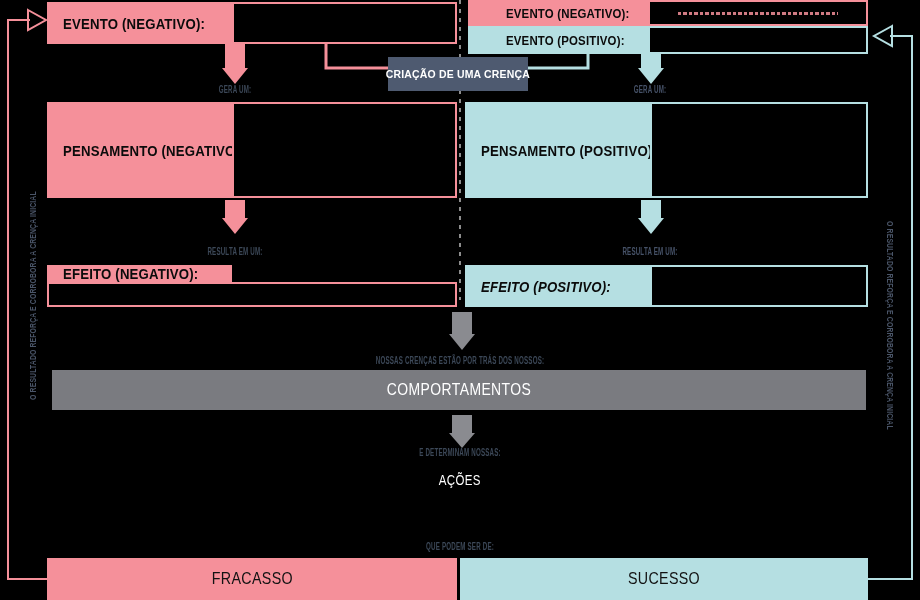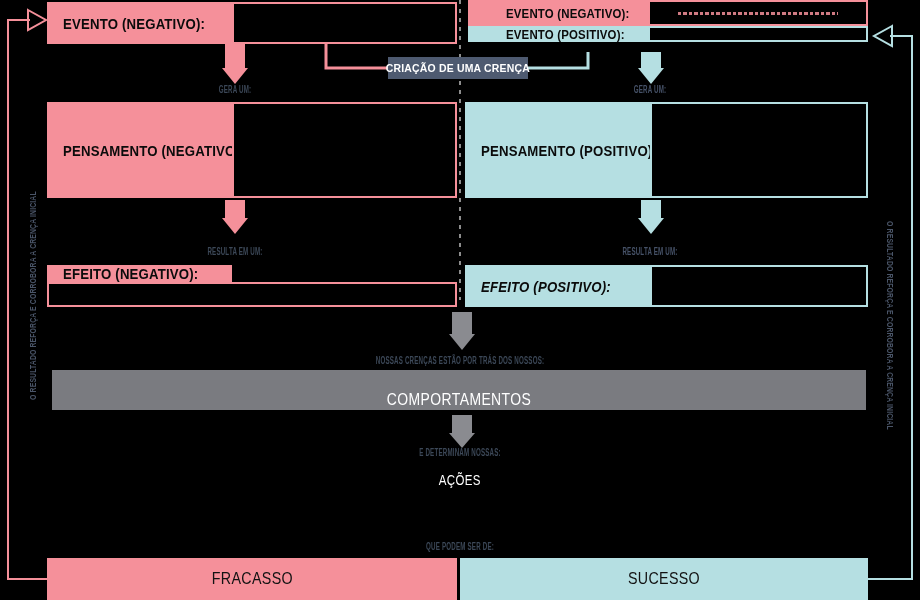--- a/index.html
+++ b/index.html
@@ -94,21 +94,21 @@
     background-image: linear-gradient(to bottom, #8d8d8d 0px, #8d8d8d 4px, transparent 4px, transparent 9px);
     background-size: 2px 9px;
   }
 
   
   #belief-badge {
     position: absolute;
     left: 388px;
     top: 57px;
     width: 140px;
-    height: 22px;
+    height: 34px;
     background: #4E5A70;
     display: flex;
     align-items: center;
     justify-content: center;
   }
   #belief-badge .t {
     font-family: "Liberation Sans Narrow", "Liberation Sans", sans-serif;
     font-weight: 700;
     font-size: 11px;
     color: #ffffff;
@@ -119,21 +119,21 @@
 
   
   #behaviors-bar {
     position: absolute;
     left: 52px;
     top: 370px;
     width: 814px;
     height: 40px;
     background: #7A7B80;
     display: flex;
-    align-items: flex-end;
+    align-items: center;
     justify-content: center;
   }
   #behaviors-bar .t {
     font-family: "Liberation Sans Narrow", "Liberation Sans", sans-serif;
     font-weight: 400;
     font-size: 17px;
     color: #ffffff;
     letter-spacing: .5px;
     transform: scaleX(0.82);
     white-space: nowrap;
@@ -238,21 +238,21 @@
 
   <div class="rowbox pink" style="left:468px; top:0px; width:400px; height:26px;">
     <div class="labelcell" style="width:180px; padding-left:38px;">
       <span class="label-txt" style="font-size:13px;">EVENTO (NEGATIVO):</span>
     </div>
     <div class="fillcell">
       <div class="written-line"></div>
     </div>
   </div>
 
-  <div class="rowbox teal" style="left:468px; top:26px; width:400px; height:16px;">
+  <div class="rowbox teal" style="left:468px; top:26px; width:400px; height:28px;">
     <div class="labelcell" style="width:180px; padding-left:38px;">
       <span class="label-txt" style="font-size:13px;">EVENTO (POSITIVO):</span>
     </div>
     <div class="fillcell"></div>
   </div>
 
   <svg class="abs" style="left:0;top:0;width:920px;height:600px;pointer-events:none;">
 
     <path d="M 326 44 L 326 68 L 390 68" fill="none" stroke="#F5909A" stroke-width="3"></path>
 

